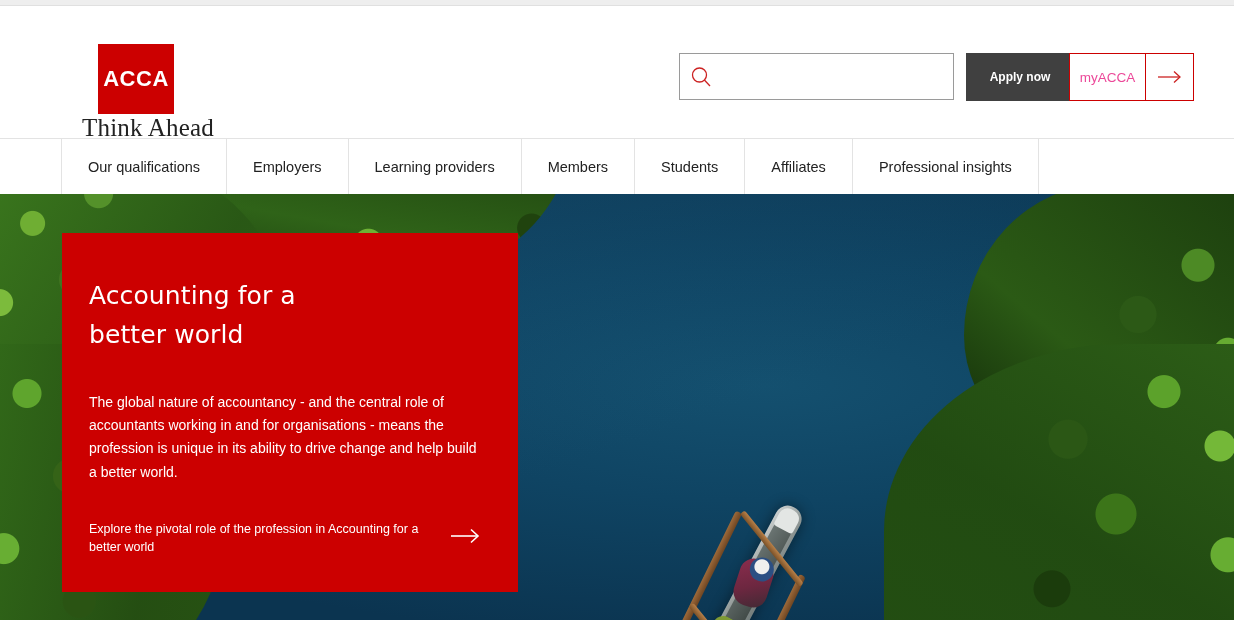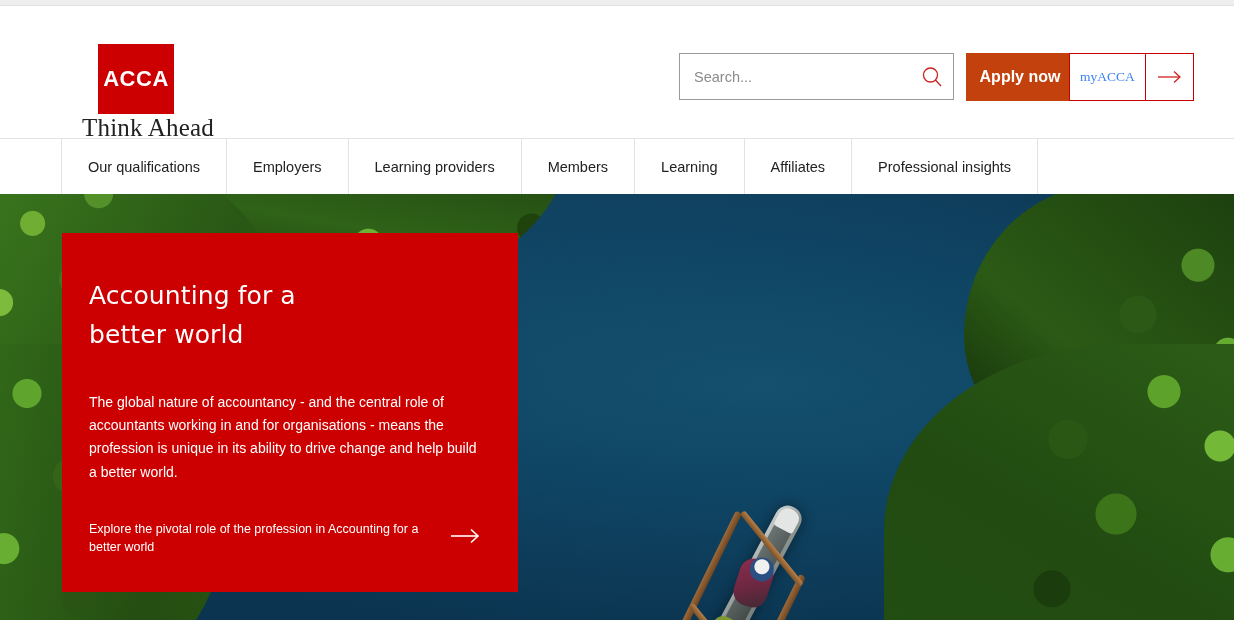--- a/index.html
+++ b/index.html
@@ -72,45 +72,45 @@
   .search-icon{
     width:42px; height:100%;
     display:flex; align-items:center; justify-content:center;
     cursor:pointer;
   }
 
   
   .apply-btn{
     position:absolute; left:966px; top:46px;
     width:108px; height:48px;
-    background:#c2410c;
+    background:#404040;
     border:none;
     color:#ffffff;
     font-family:"Liberation Sans", sans-serif;
-    font-size:16px;
+    font-size:12px;
     font-weight:bold;
     cursor:pointer;
     display:flex; align-items:center; justify-content:center;
   }
 
   
   .myacca-wrap{
     position:absolute; left:1069px; top:46px;
     width:125px; height:48px;
     border:1px solid #cc0000;
     background:#ffffff;
     display:flex; align-items:stretch;
     cursor:pointer;
   }
   .myacca-label{
     flex:1;
     display:flex; align-items:center; justify-content:center;
-    color:#3b82f6;
+    color:#ec4899;
     font-size:13.5px;
-    font-family:Liberation Serif, serif;
+    font-family:Liberation Sans, sans-serif;
   }
   .myacca-arrow{
     width:48px;
     border-left:1px solid #cc0000;
     display:flex; align-items:center; justify-content:center;
   }
 
   
   .nav{
     position:absolute; left:0; top:138px;
@@ -358,21 +358,20 @@
 <div class="masthead">
 
   <div class="brand">
     <div class="logo-box">
       <span class="logo-text">ACCA</span>
     </div>
     <span class="tagline">Think Ahead</span>
   </div>
 
   <div class="search-wrap">
-    <input class="search-input" type="text" placeholder="Search..." style="">
     <span class="search-icon">
       <svg width="22" height="22" viewBox="0 0 22 22">
         <circle cx="9.5" cy="9" r="7" fill="none" stroke="#cc2222" stroke-width="1.3"></circle>
         <line x1="14.4" y1="14" x2="20" y2="20" stroke="#cc2222" stroke-width="1.3"></line>
       </svg>
     </span>
   </div>
 
   <button class="apply-btn">Apply now</button>
 
@@ -385,21 +384,21 @@
       </svg>
     </span>
   </div>
 </div>
 
 <nav class="nav">
   <div class="nav-item">Our qualifications</div>
   <div class="nav-item">Employers</div>
   <div class="nav-item">Learning providers</div>
   <div class="nav-item">Members</div>
-  <div class="nav-item">Learning</div>
+  <div class="nav-item">Students</div>
   <div class="nav-item">Affiliates</div>
   <div class="nav-item">Professional insights</div>
 </nav>
 
 <section class="hero">
 
   <div class="hero-photo">
     <div class="water"></div>
     <div class="water-sheen"></div>
 

